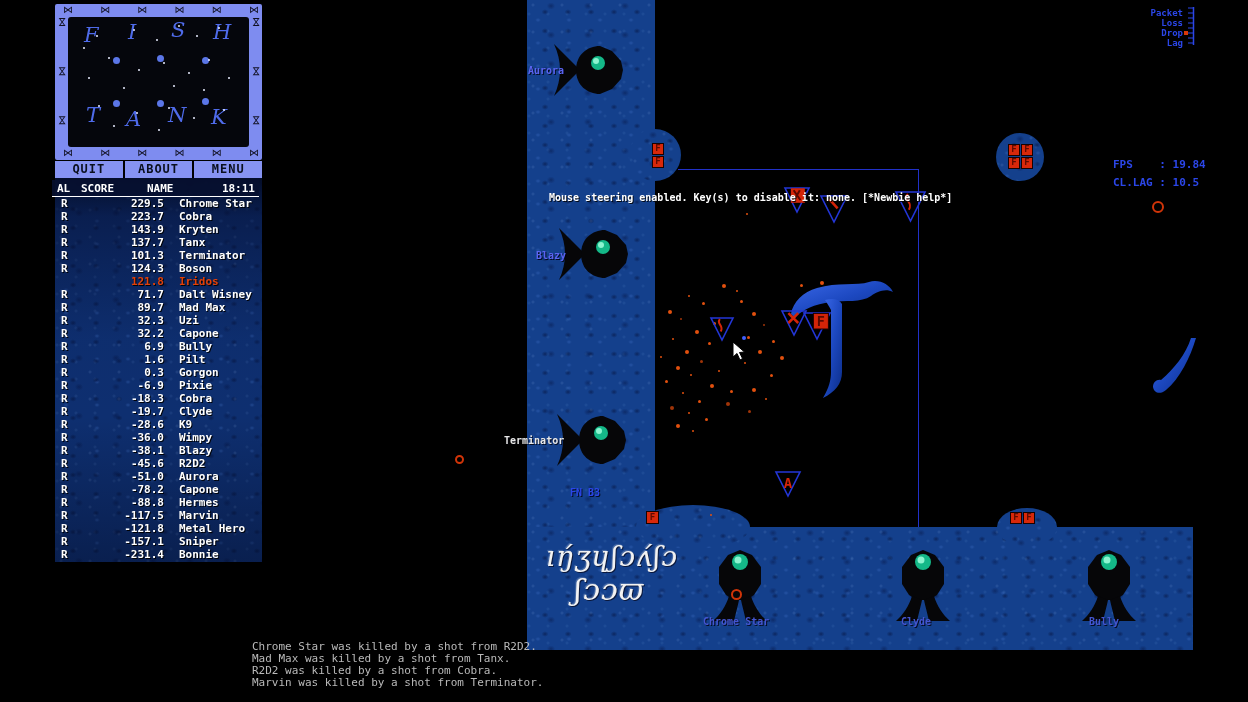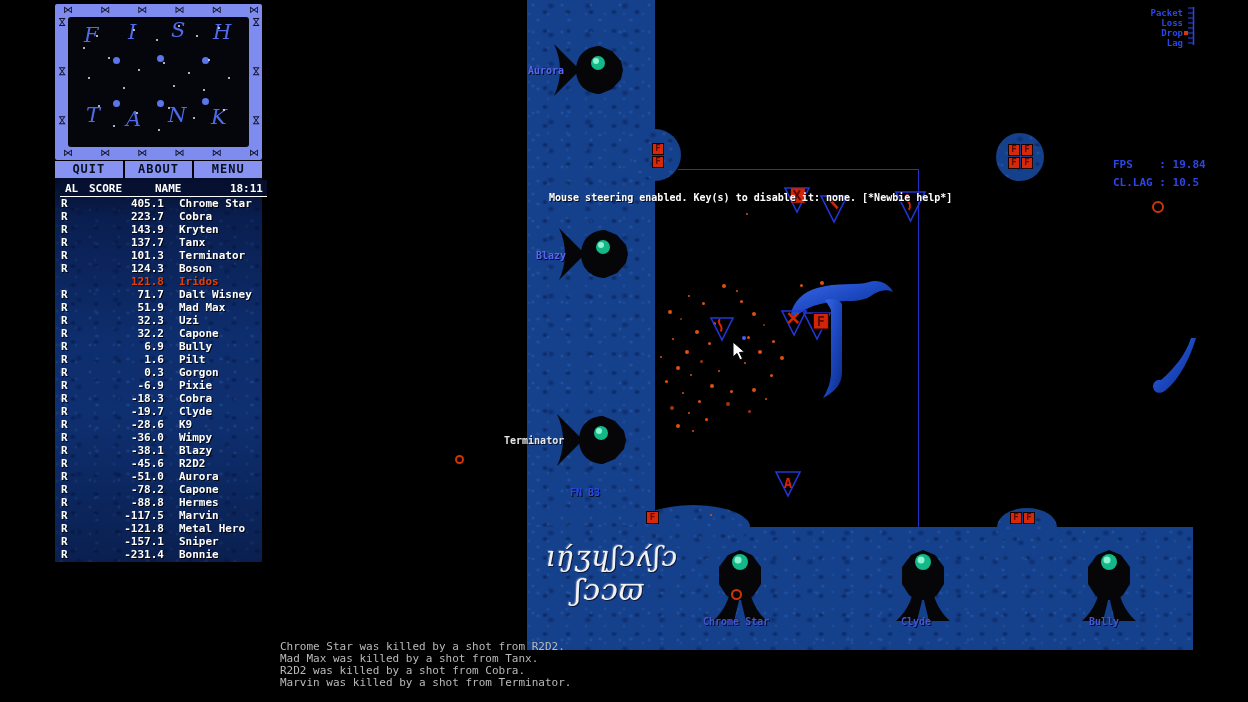--- a/index.html
+++ b/index.html
@@ -32,21 +32,21 @@
 
   .menubar{left:55px;top:161px;width:207px;height:17px;display:flex;gap:2px;background:#000;}
   .mbtn{flex:1;background:#8693f2;color:#0a0f1e;font:bold 12px "DejaVu Sans Mono",monospace;
     text-align:center;line-height:17px;letter-spacing:1px;}
 
   .sb-water{left:55px;top:178px;width:207px;height:384px;}
   .sb-shade{left:55px;top:178px;width:207px;height:384px;background:linear-gradient(180deg,
     rgba(2,6,26,.82) 0%, rgba(4,10,40,.45) 10%, rgba(8,22,70,.05) 42%,
     rgba(16,40,110,0) 62%, rgba(3,8,30,.4) 100%);}
 
-  .score-header{left:60px;top:180px;width:207px;height:16px;background:rgba(7,16,48,.88);
+  .score-header{left:52px;top:180px;width:207px;height:16px;background:rgba(7,16,48,.88);
     border-bottom:1px solid #fff;color:#fff;font:bold 11px "DejaVu Sans Mono",monospace;}
   .score-header span{position:absolute;top:2px;}
   .score-rows{left:55px;top:197px;width:207px;height:365px;}
   .srow{display:flex;height:13px;line-height:13px;font:bold 11px "DejaVu Sans Mono",monospace;
     color:#fff;text-shadow:1px 1px 0 rgba(0,0,0,.9);}
   .srow .sflag{width:21px;padding-left:6px;}
   .srow .sscore{width:82px;text-align:right;}
   .srow .sname{margin-left:15px;white-space:pre;}
   .srow.hl{color:#e24008;}
 
@@ -59,21 +59,21 @@
     background:linear-gradient(90deg,#4a0e00 0%,#b02a06 16%,#f05a14 38%,#ff9a40 50%,#e0490e 64%,#7e1802 86%,#300700 100%);
     box-shadow:0 0 8px rgba(0,0,0,.9), inset 0 0 6px rgba(255,180,90,.35);}
   .xbar.a{transform:rotate(33deg);}
   .xbar.b{transform:rotate(-33deg);}
   .logo-text{position:absolute;left:0;top:88px;width:100%;text-align:center;
     font:bold italic 34px "DejaVu Sans",sans-serif;letter-spacing:7px;color:#e4e4e8;
     transform:scaleY(.92);-webkit-text-stroke:1.5px #2a2a30;
     text-shadow:2px 2px 0 #000,-2px 2px 0 #000,2px -2px 0 #000,-2px -2px 0 #000,0 0 6px rgba(255,255,255,.35);}
 
   
-  .killfeed{left:280px;top:641px;width:350px;color:#b9b9b9;font:11px "DejaVu Sans Mono",monospace;}
+  .killfeed{left:252px;top:641px;width:350px;color:#b9b9b9;font:11px "DejaVu Sans Mono",monospace;}
   .kline{height:12px;line-height:12px;white-space:pre;}
 
   
   .game-viewport{left:527px;top:0;width:721px;height:702px;}
   .wline{position:absolute;background:#2131c8;}
   .glabel{position:absolute;font:bold 10px "DejaVu Sans Mono",monospace;white-space:pre;
     text-shadow:1px 1px 0 rgba(0,0,10,.8);}
   .fuel{position:absolute;background:#d8280a;border:1px solid #1a0200;color:#5f0a00;
     font:bold 9px "DejaVu Sans Mono",monospace;text-align:center;box-sizing:border-box;}
   .spark{position:absolute;background:#e2500e;border-radius:50%;}
@@ -363,21 +363,21 @@
     <span style="left:5px">AL</span>
     <span style="left:29px">SCORE</span>
     <span style="left:95px">NAME</span>
     <span style="right:4px">18:11</span>
   </div>
 
 
   <div class="abs score-rows" id="score-rows">
       <div class="srow">
         <span class="sflag">R</span>
-        <span class="sscore">405.1</span>
+        <span class="sscore">229.5</span>
         <span class="sname">Chrome Star</span>
       </div>
       <div class="srow">
         <span class="sflag">R</span>
         <span class="sscore">223.7</span>
         <span class="sname">Cobra</span>
       </div>
       <div class="srow">
         <span class="sflag">R</span>
         <span class="sscore">143.9</span>
@@ -403,21 +403,21 @@
         <span class="sscore">121.8</span>
         <span class="sname">Iridos</span>
       </div>
       <div class="srow">
         <span class="sflag">R</span>
         <span class="sscore">71.7</span>
         <span class="sname">Dalt Wisney</span>
       </div>
       <div class="srow">
         <span class="sflag">R</span>
-        <span class="sscore">51.9</span>
+        <span class="sscore">89.7</span>
         <span class="sname">Mad Max</span>
       </div>
       <div class="srow">
         <span class="sflag">R</span>
         <span class="sscore">32.3</span>
         <span class="sname">Uzi</span>
       </div>
       <div class="srow">
         <span class="sflag">R</span>
         <span class="sscore">32.2</span>

